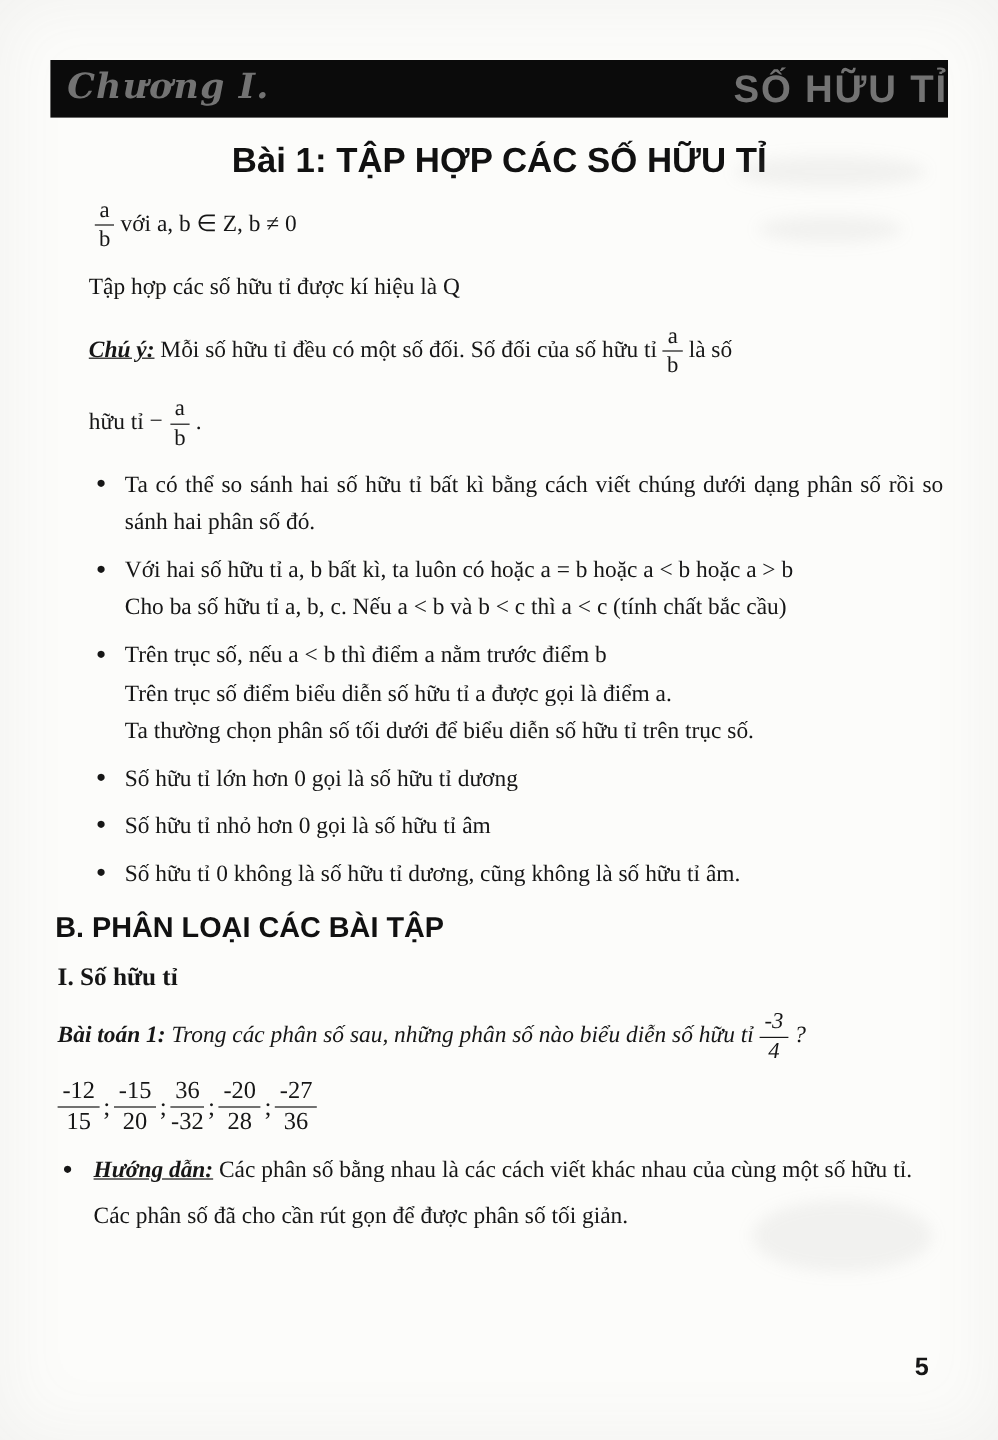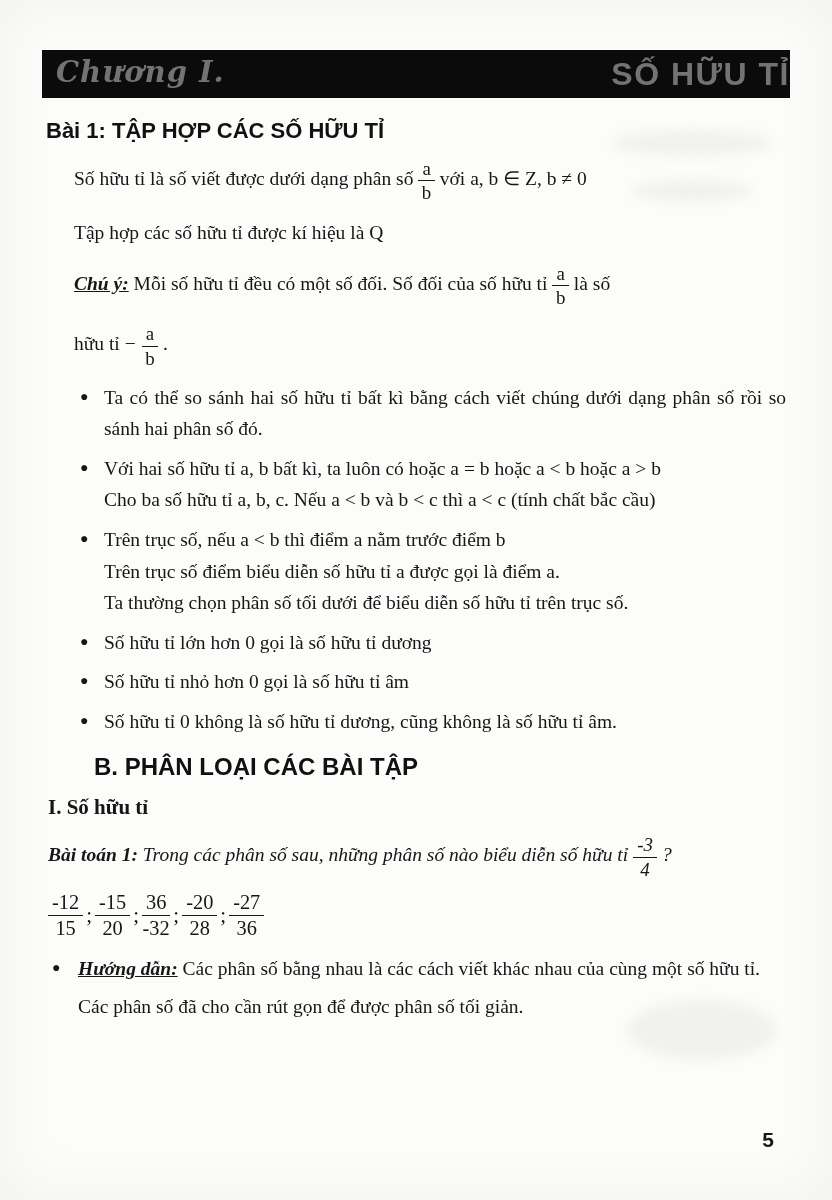--- a/index.html
+++ b/index.html
@@ -29,30 +29,30 @@
     font-style:italic;font-weight:bold;
     font-size:29px;letter-spacing:1px;
   }
   .banner .banner-title{
     text-align:right;line-height:48px;
     font-family:"Liberation Sans",sans-serif;
     font-weight:bold;font-size:32px;letter-spacing:1.5px;
   }
   
   .lesson-title{
-    margin:20px 0 0 0;text-align:left;
-    font-family:"Liberation Sans",sans-serif;
-    font-weight:bold;font-size:22px;color:#111;
+    margin:20px 0 0 0;text-align:center;
+    font-family:"Liberation Sans",sans-serif;
+    font-weight:bold;font-size:29px;color:#111;
   }
   .sec-heading{
     margin:56px 0 0 0;
     font-family:"Liberation Sans",sans-serif;
     font-weight:bold;font-size:24px;color:#111;
   }
-  .sec-heading.b{margin-top:16px;margin-left:48px;}
+  .sec-heading.b{margin-top:16px;}
   .sub-heading{
     margin:14px 0 0 2px;
     font-size:21px;font-weight:bold;
   }
   
   .para{
     margin:13px 0 0 28px;
     font-size:19.5px;line-height:1.62;
     text-align:justify;
   }
@@ -118,21 +118,21 @@
   <div class="smudge" style="right:55px;top:1000px;width:150px;height:60px;"></div>
 
   <div class="banner">
     <span class="chapter">Chương I.</span>
     <div class="banner-title">SỐ HỮU TỈ</div>
   </div>
 
   <h1 class="lesson-title">Bài 1: TẬP HỢP CÁC SỐ HỮU TỈ</h1>
 
 
-  <p class="para frac-line"><span>Số hữu tỉ là số viết được dưới dạng phân số</span><span class="frac">
+  <p class="para frac-line"><span class="frac">
         <span class="num">a</span>
         <span class="den">b</span>
       </span><span>với a, b ∈ Z, b ≠ 0</span></p>
 
   <p class="para">Tập hợp các số hữu tỉ được kí hiệu là Q</p>
 
   <p class="para frac-line"><span class="label-ul">Chú ý:</span>
     <span>Mỗi số hữu tỉ đều có một số đối. Số đối của số hữu tỉ</span><span class="frac">
         <span class="num">a</span>
         <span class="den">b</span>

